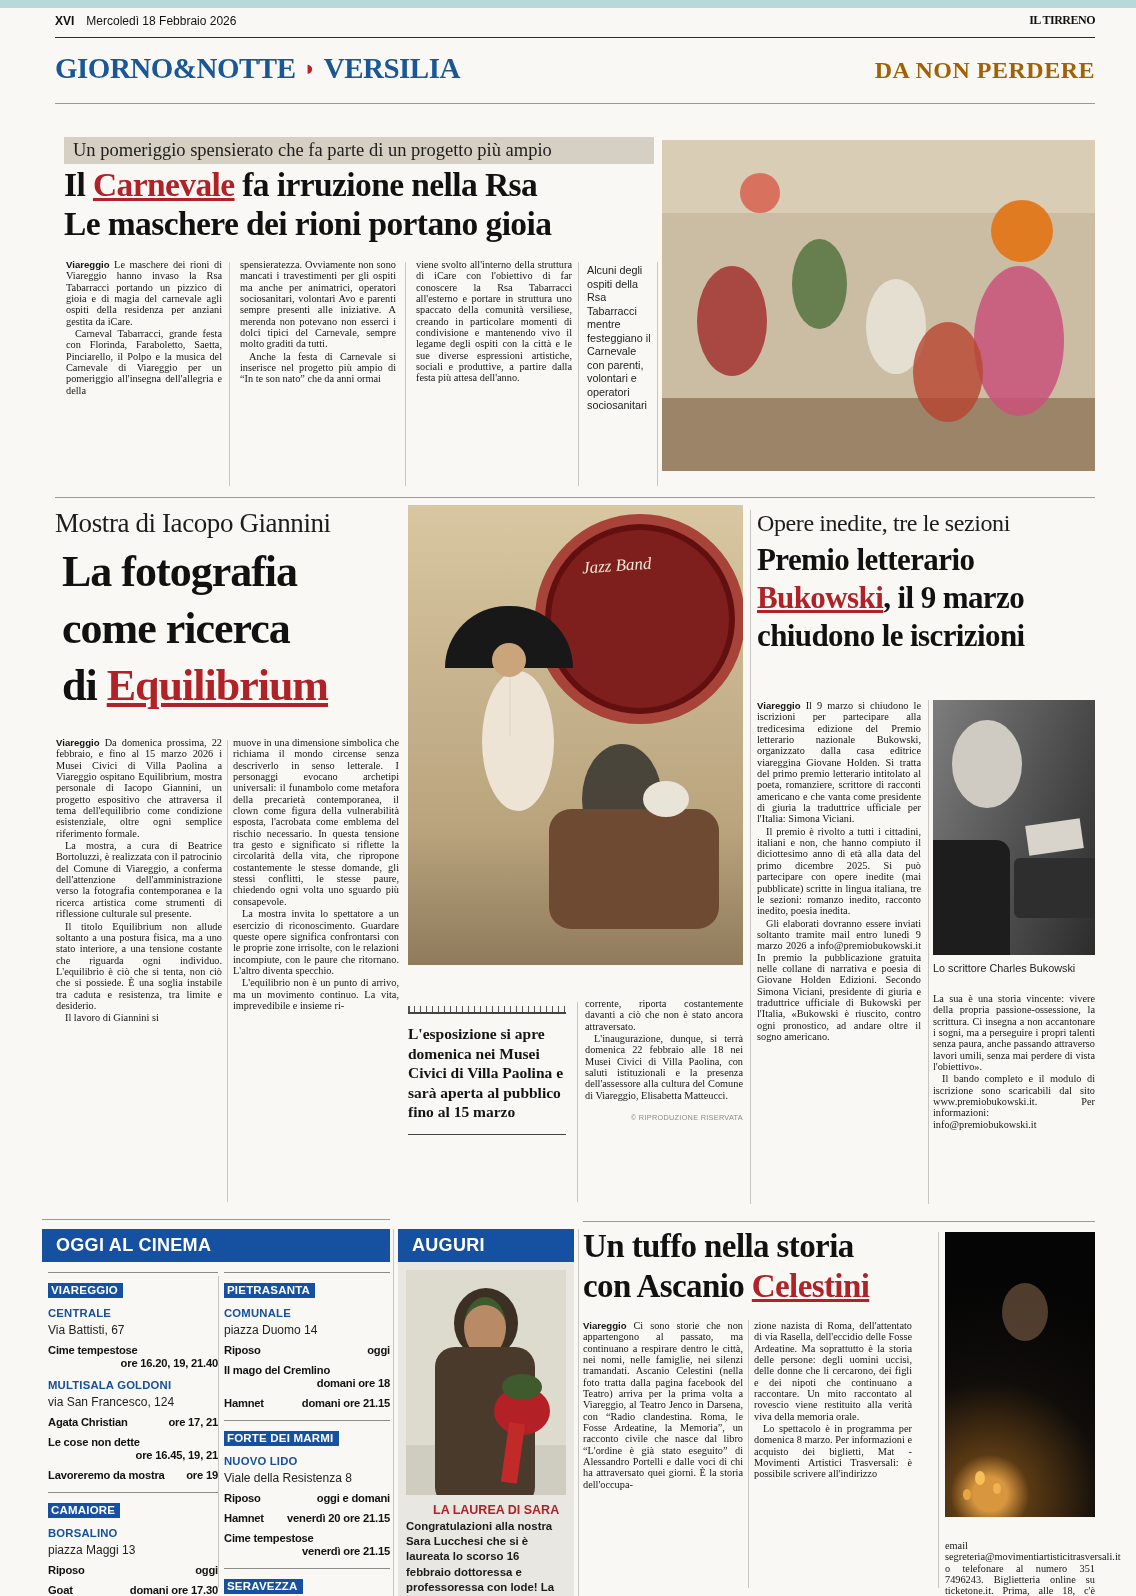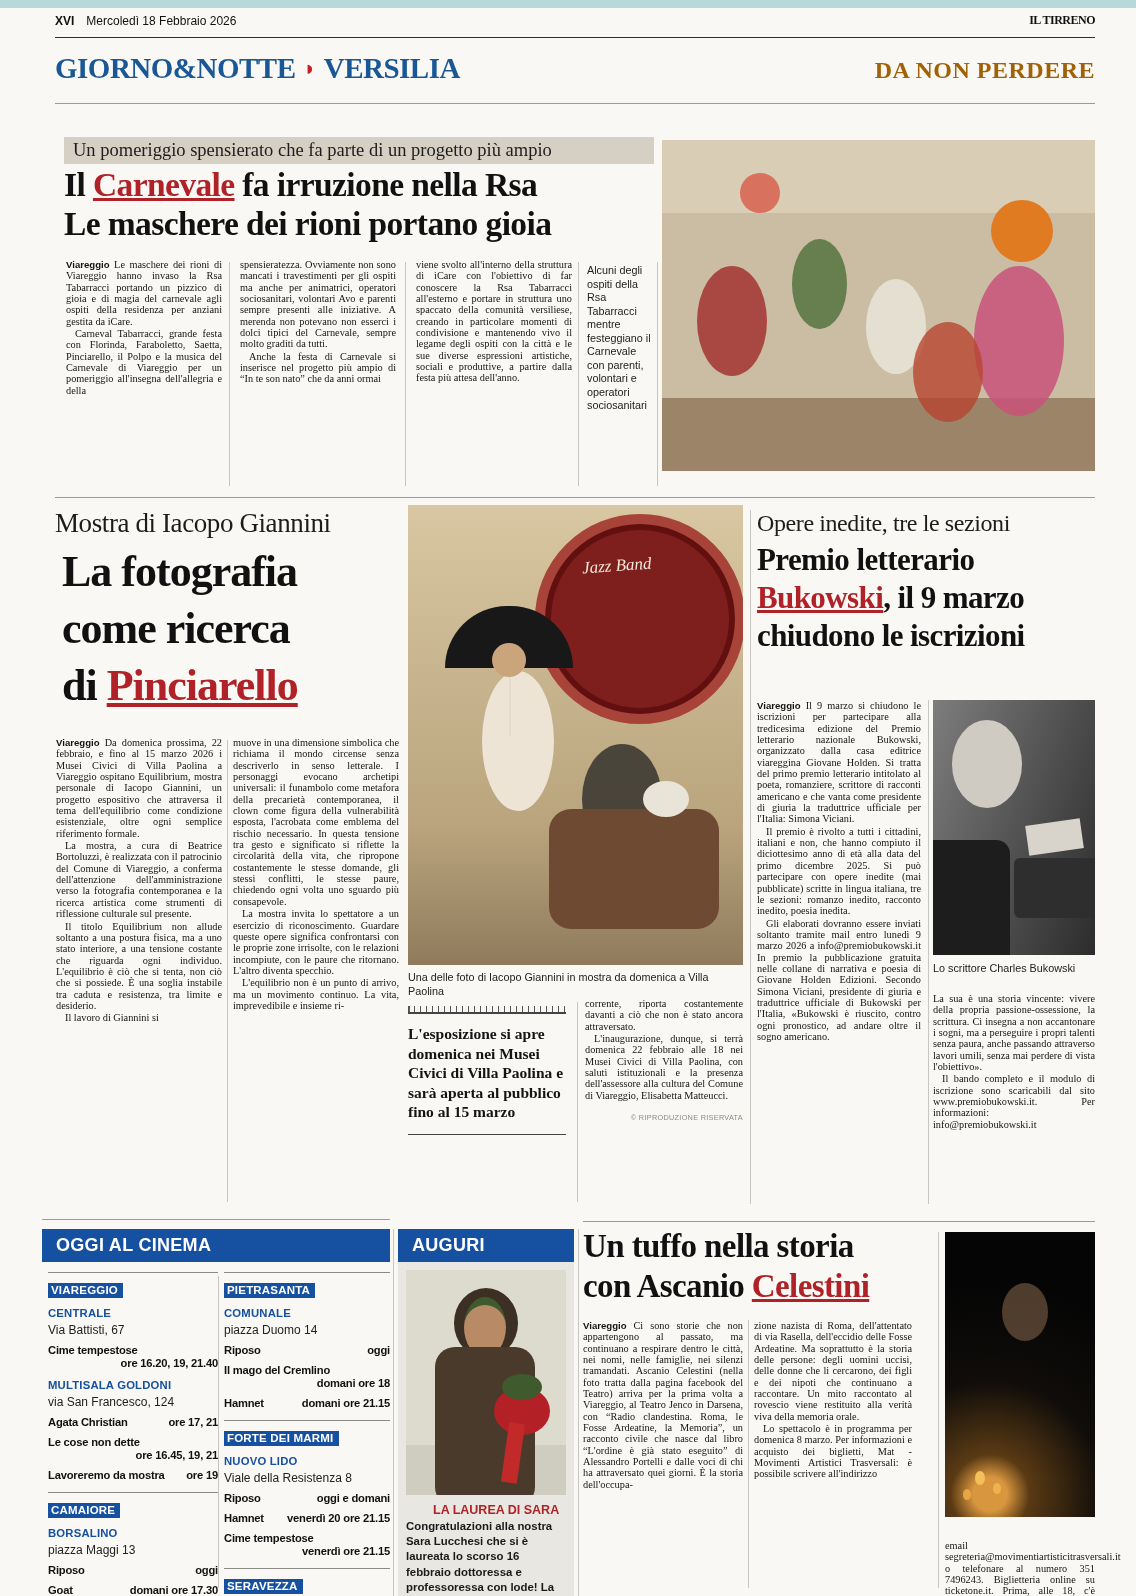--- a/index.html
+++ b/index.html
@@ -133,21 +133,21 @@
     <div class="blob" style="left:58%;top:55%;width:70px;height:100px;background:#b8452f;opacity:.8;"></div>
     <div class="blob" style="left:18%;top:10%;width:40px;height:40px;background:#d94a3a;opacity:.7;"></div>
   </div>
 
   <div class="rule-h" style="left:55px;top:497px;width:1040px;"></div>
 
   <div class="abs kicker" style="left:55px;top:508px;">Mostra di Iacopo Giannini</div>
   <div class="abs h-equi">
     <div>La fotografia</div>
     <div>come ricerca</div>
-    <div><span>di </span><span class="red">Pinciarello</span></div>
+    <div><span>di </span><span class="red">Equilibrium</span></div>
   </div>
 
   <div class="body-col" style="left:56px;top:737px;width:166px;">
     <p><span class="dateline">Viareggio</span> <span>Da domenica prossima, 22 febbraio, e fino al 15 marzo 2026 i Musei Civici di Villa Paolina a Viareggio ospitano Equilibrium, mostra personale di Iacopo Giannini, un progetto espositivo che attraversa il tema dell'equilibrio come condizione esistenziale, oltre ogni semplice riferimento formale.</span></p>
     <p>La mostra, a cura di Beatrice Bortoluzzi, è realizzata con il patrocinio del Comune di Viareggio, a conferma dell'attenzione dell'amministrazione verso la fotografia contemporanea e la ricerca artistica come strumenti di riflessione culturale sul presente.</p>
     <p>Il titolo Equilibrium non allude soltanto a una postura fisica, ma a uno stato interiore, a una tensione costante che riguarda ogni individuo. L'equilibrio è ciò che si tenta, non ciò che si possiede. È una soglia instabile tra caduta e resistenza, tra limite e desiderio.</p>
     <p>Il lavoro di Giannini si</p>
   </div>
   <div class="rule-v" style="left:227px;top:740px;height:462px;"></div>
   <div class="body-col" style="left:233px;top:737px;width:166px;">
@@ -160,21 +160,20 @@
     <div class="jazz-circle"></div>
     <div class="jazz-text">Jazz Band</div>
     <div class="umbrella"></div>
     <div class="umb-handle"></div>
     <div class="blob" style="left:22%;top:36%;width:72px;height:140px;background:#efe7da;opacity:.95;"></div>
     <div class="blob" style="left:25%;top:30%;width:34px;height:34px;background:#caa57c;"></div>
     <div class="blob" style="left:52%;top:52%;width:80px;height:110px;background:#3d3a33;opacity:.9;"></div>
     <div style="position:absolute;left:42%;top:66%;width:170px;height:120px;background:#6e4a33;border-radius:22px;"></div>
     <div class="blob" style="left:70%;top:60%;width:46px;height:36px;background:#e9e4d8;"></div>
   </div>
-  <div class="abs caption" style="left:408px;top:971px;width:335px;">Una delle foto di Iacopo Giannini in mostra da domenica a Villa Paolina</div>
 
   <div class="abs pullquote">
     <div class="pq-ticks"></div>
     <p>L'esposizione si apre domenica nei Musei Civici di Villa Paolina e sarà aperta al pubblico fino al 15 marzo</p>
   </div>
   <div class="rule-v" style="left:577px;top:1002px;height:200px;"></div>
   <div class="body-col" style="left:585px;top:998px;width:158px;">
     <p>corrente, riporta costantemente davanti a ciò che non è stato ancora attraversato.</p>
     <p>L'inaugurazione, dunque, si terrà domenica 22 febbraio alle 18 nei Musei Civici di Villa Paolina, con saluti istituzionali e la presenza dell'assessore alla cultura del Comune di Viareggio, Elisabetta Matteucci.</p>
     <div class="copyright">© RIPRODUZIONE RISERVATA</div>

